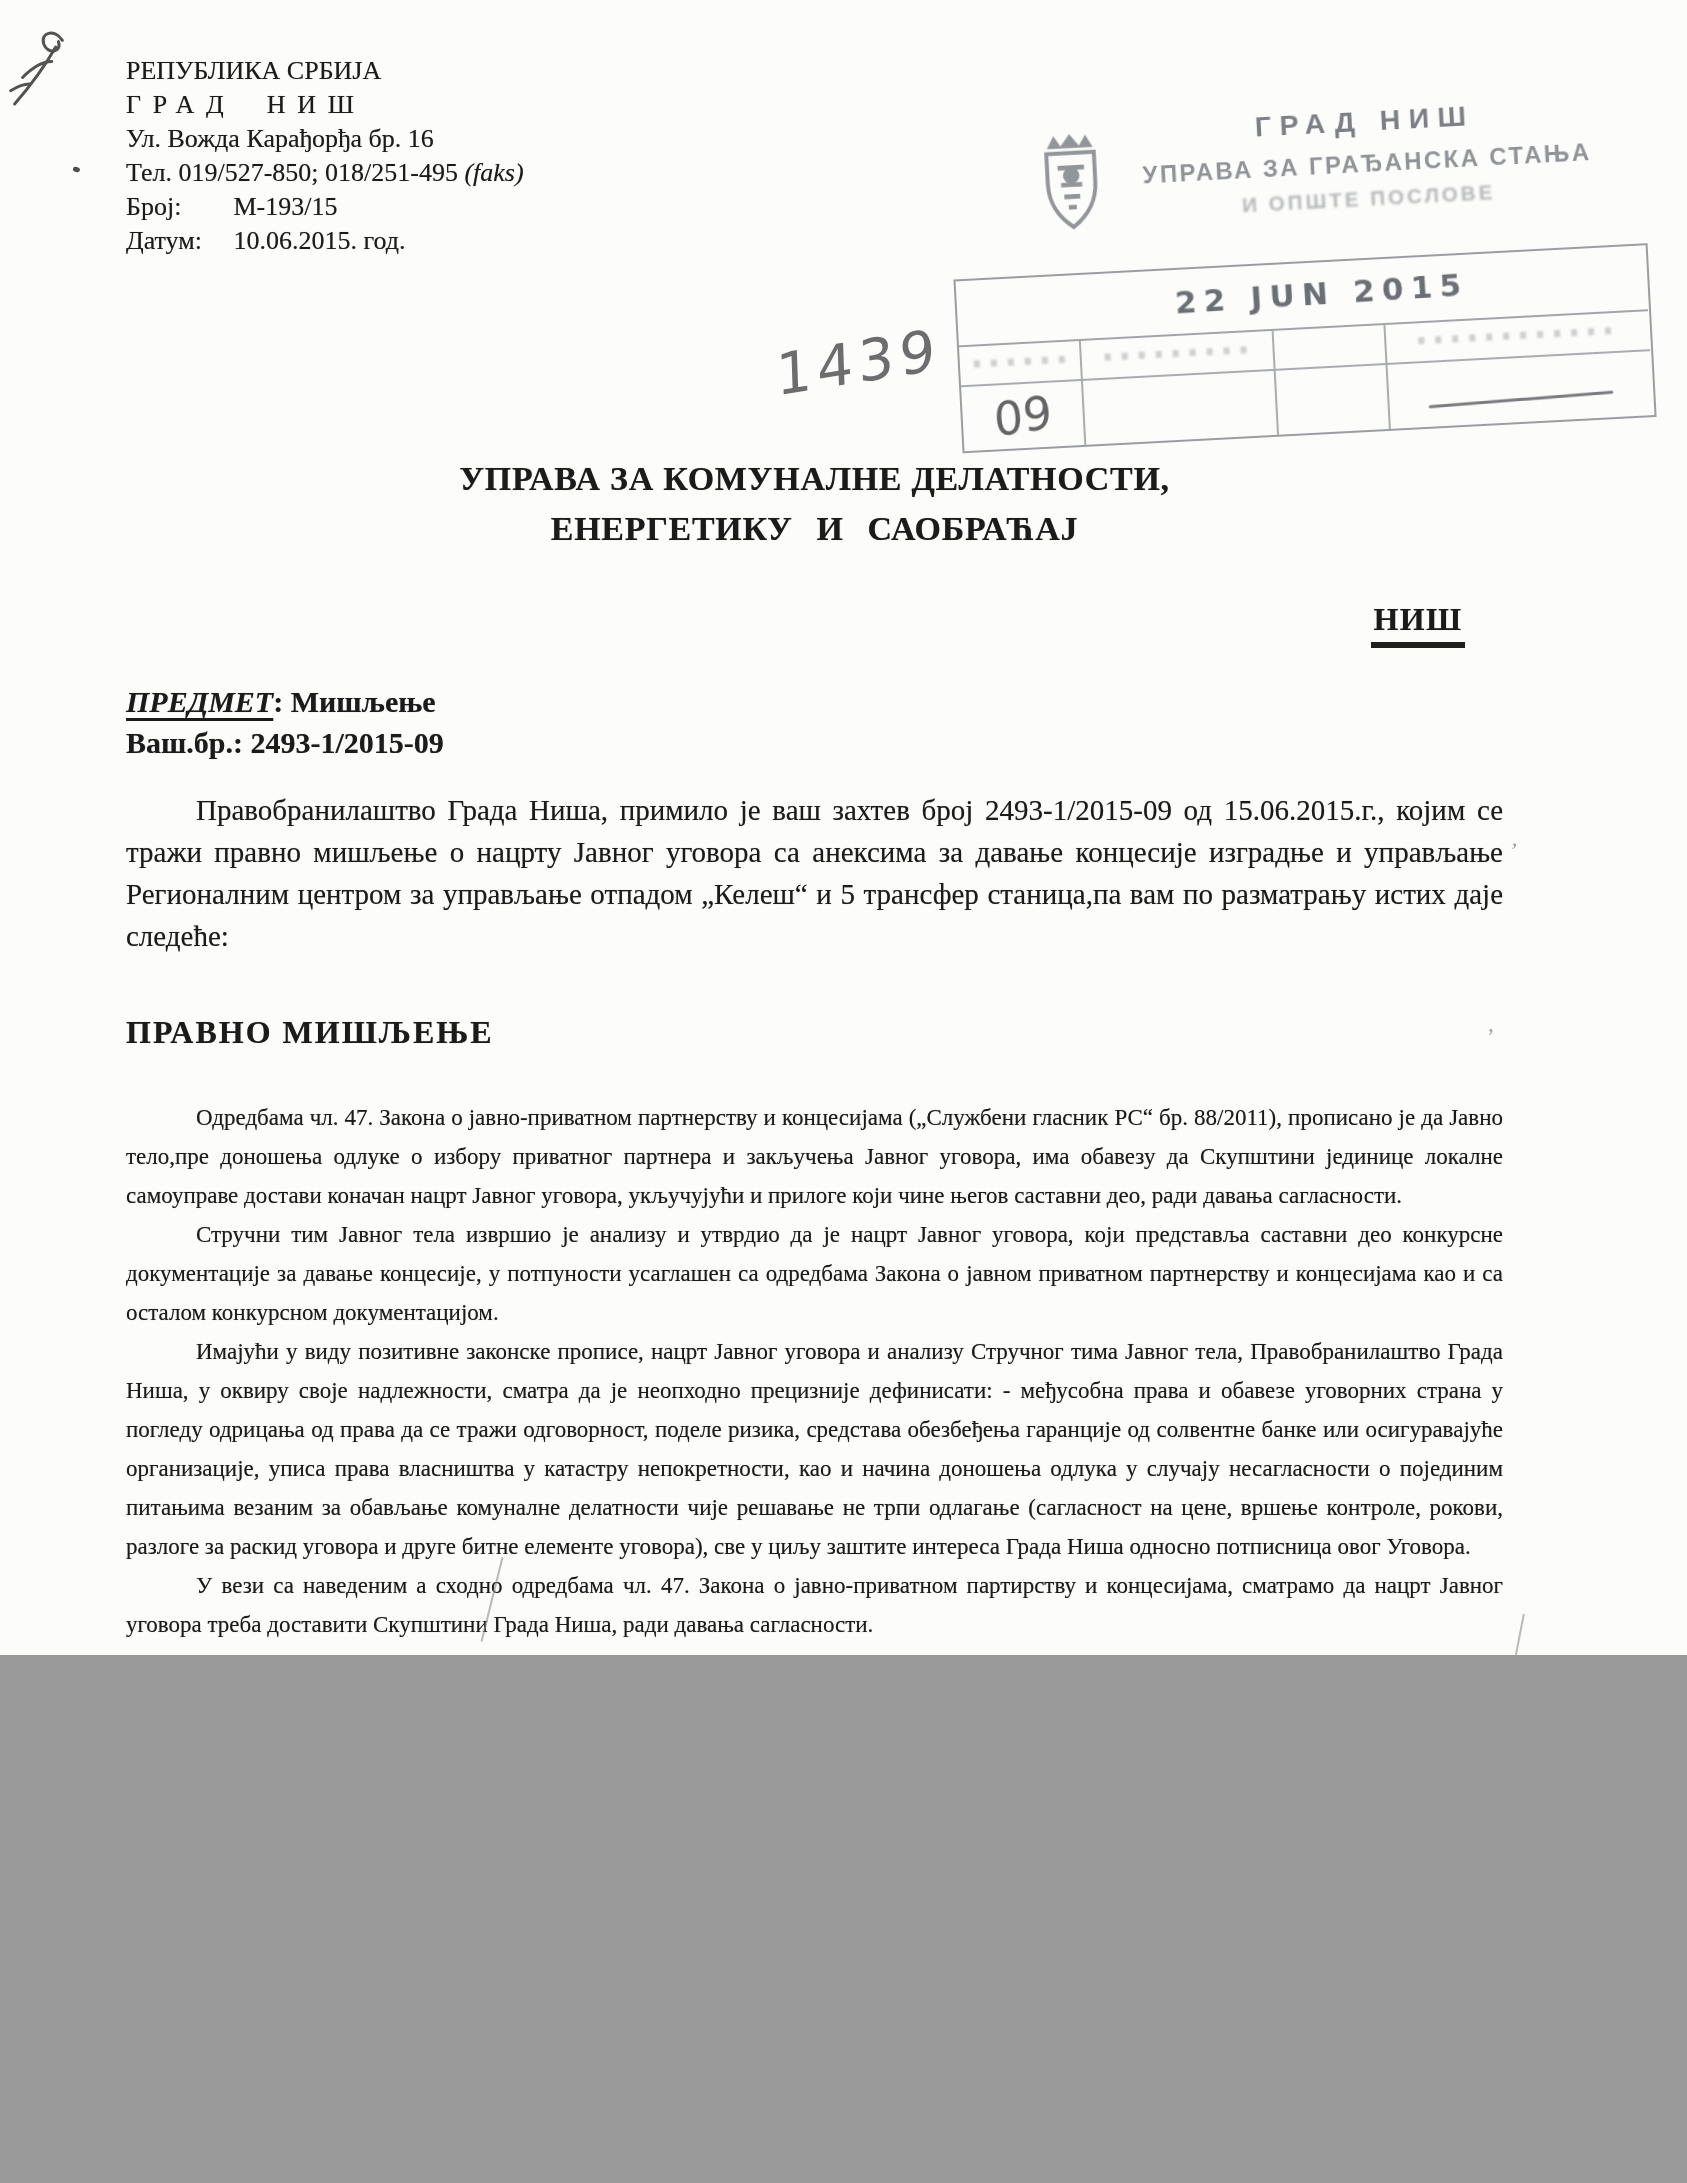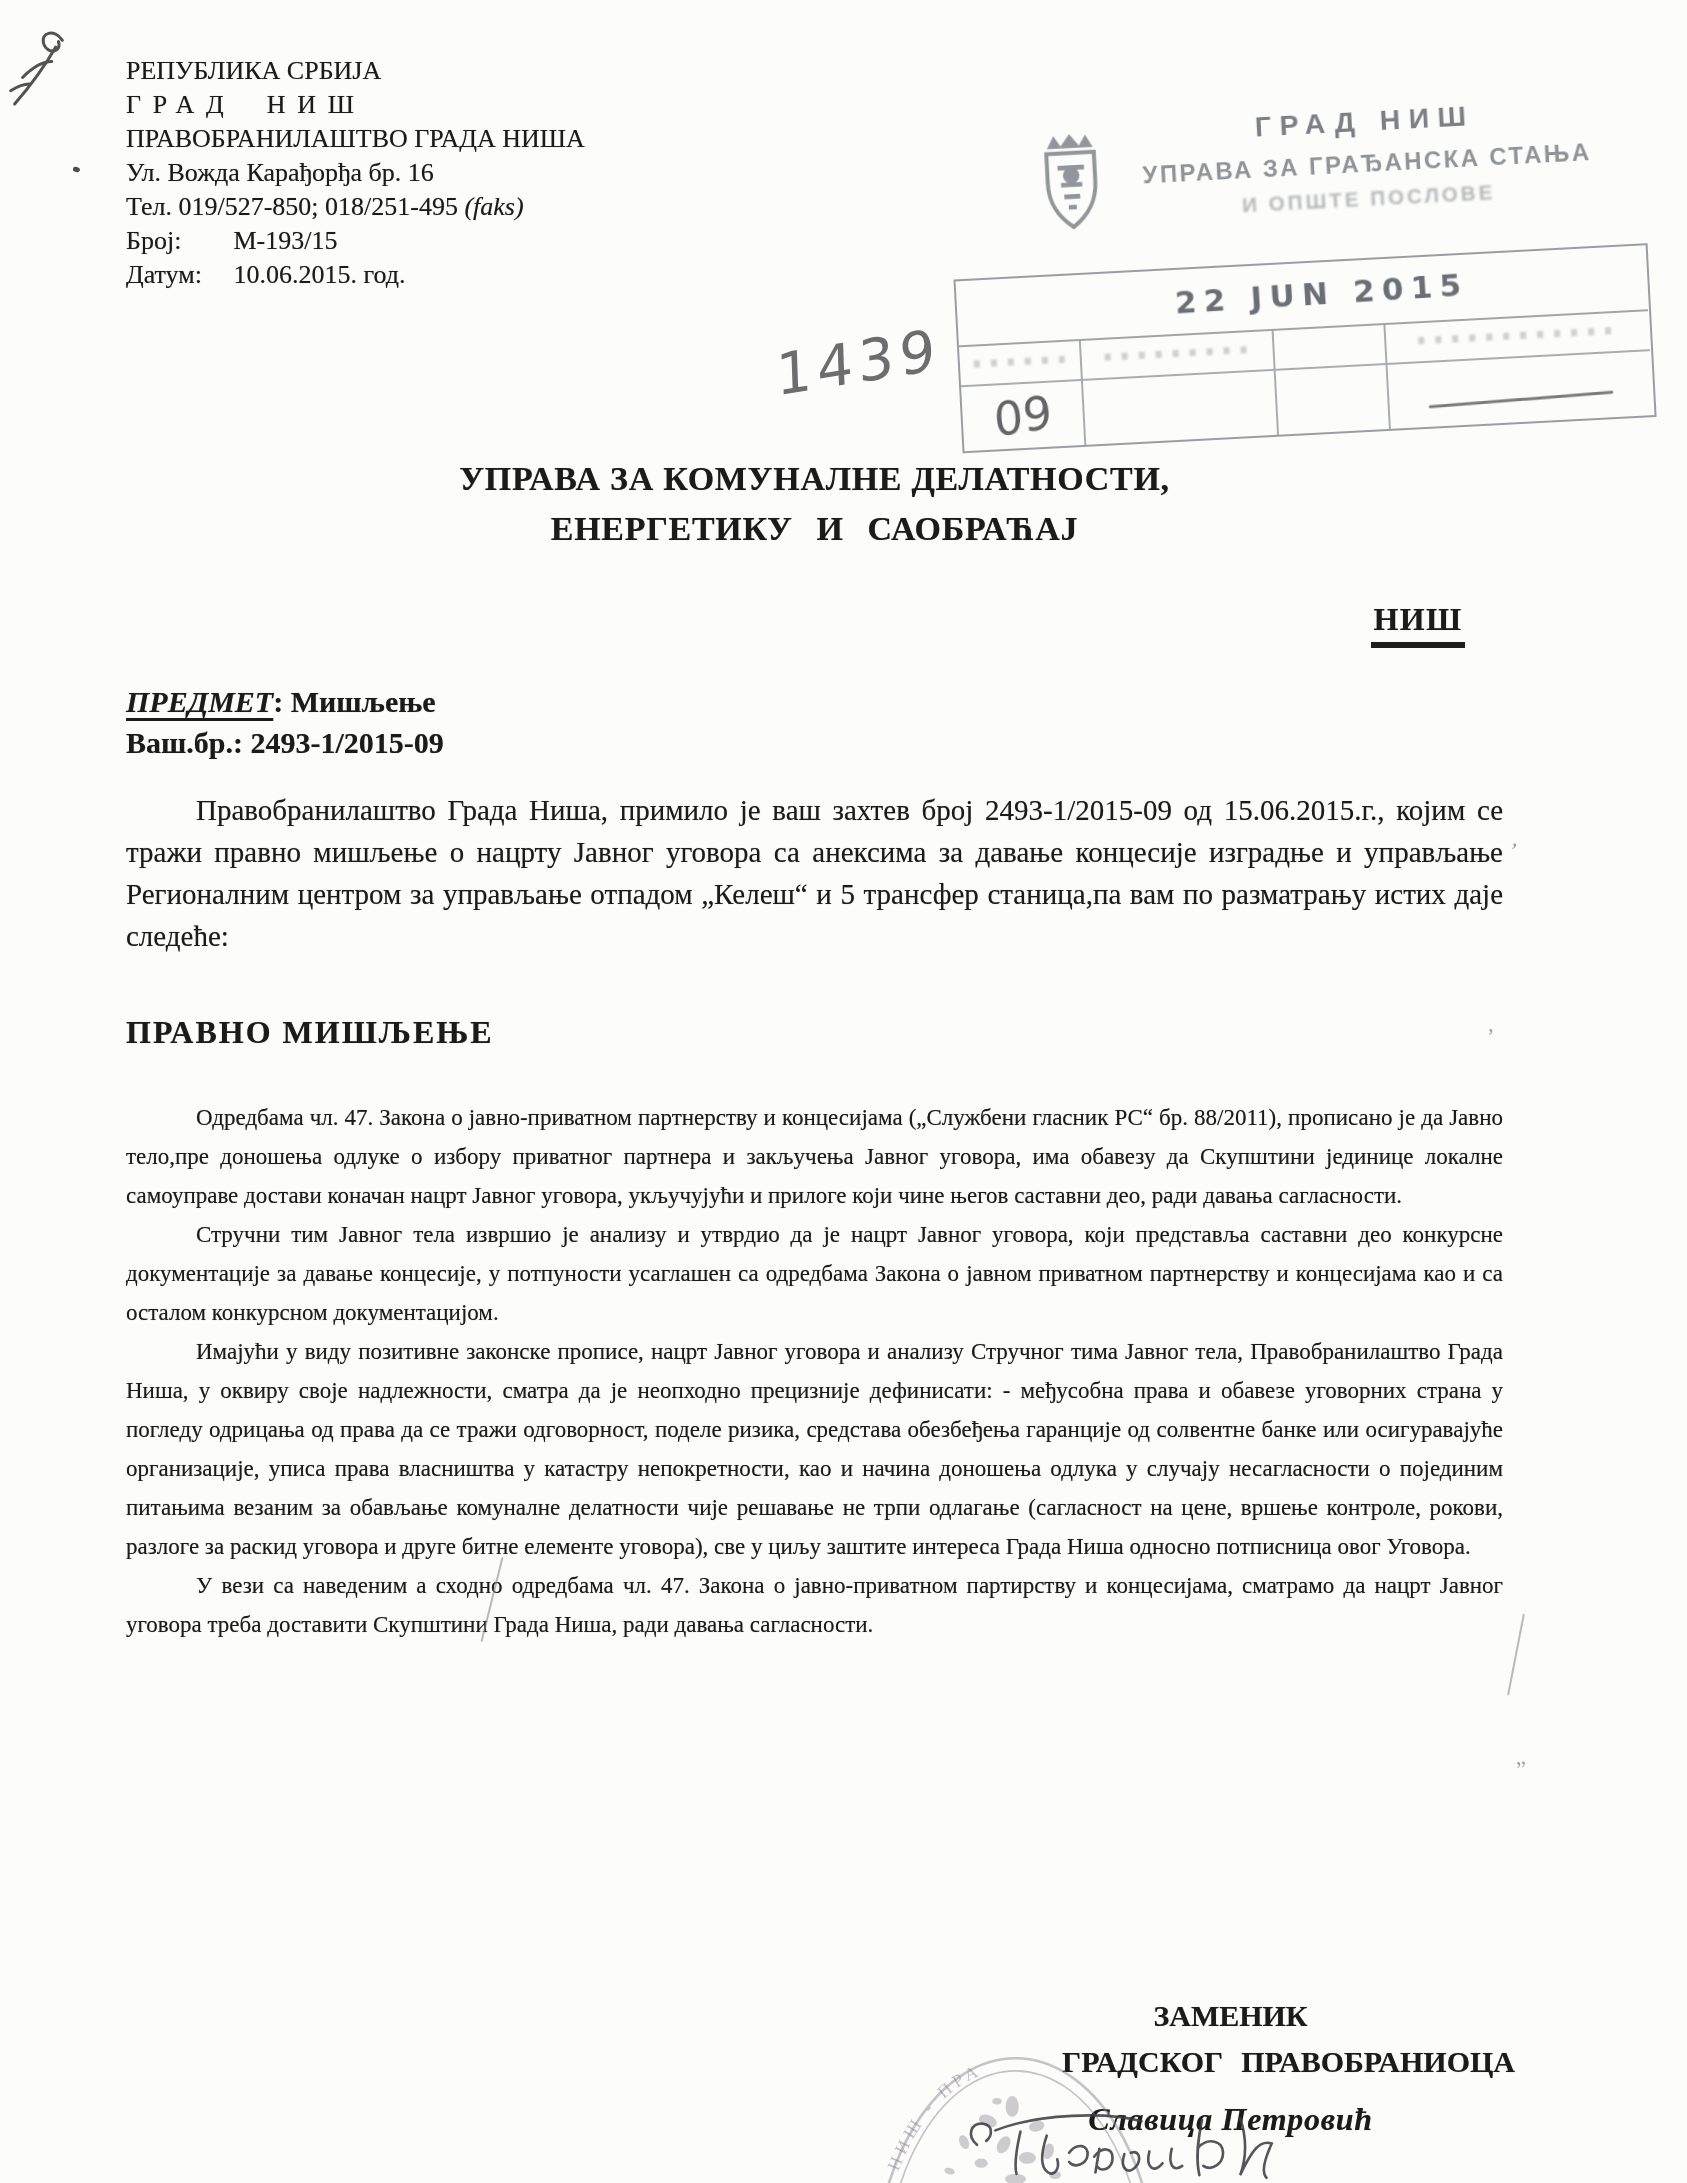--- a/index.html
+++ b/index.html
@@ -1,17 +1,17 @@
 <!DOCTYPE html>
 <html style="font-size:10.6px"><head>
 <meta charset="utf-8">
 <style>
   html,body { margin:0; padding:0; background:#9a9a9a; }
   #page {
-    position:relative; width:1687px; height:2183px; margin:0 auto;
+    position:relative; width:1687px; height:1655px; margin:0 auto;
     background:#fcfcfa; overflow:hidden;
     font-family:"Liberation Serif", serif; color:#1b1b1b;
   }
   .ink { text-shadow:0 0 0.7px rgba(25,25,25,.5); }
 
   
   .letterhead { position:absolute; left:126px; top:54px; font-size:26px; line-height:34px; }
   .lh-spread { letter-spacing:.45em; word-spacing:.5em; }
   .lh-label { display:inline-block; min-width:101px; }
   .lh-italic { font-style:italic; }
@@ -98,21 +98,20 @@
       <path d="M88,20 C76,2 54,8 60,26 C66,42 88,38 82,22"></path>
       <path d="M78,30 C62,58 42,86 16,116"></path>
       <path d="M28,76 C42,62 58,52 72,52"></path>
       <path d="M10,96 C20,90 30,86 38,86"></path>
     </g>
   </svg>
 
   <div class="letterhead ink">
     <div>РЕПУБЛИКА СРБИЈА</div>
     <div class="lh-spread">ГРАД НИШ</div>
-    <div>ПРАВОБРАНИЛАШТВО ГРАДА НИША</div>
     <div>Ул. Вожда Карађорђа бр. 16</div>
     <div>
       <span>Тел. 019/527-850; 018/251-495</span>
       <span class="lh-italic">(faks)</span>
     </div>
     <div>
       <span class="lh-label">Број:</span>
       <span>М-193/15</span>
     </div>
     <div>

